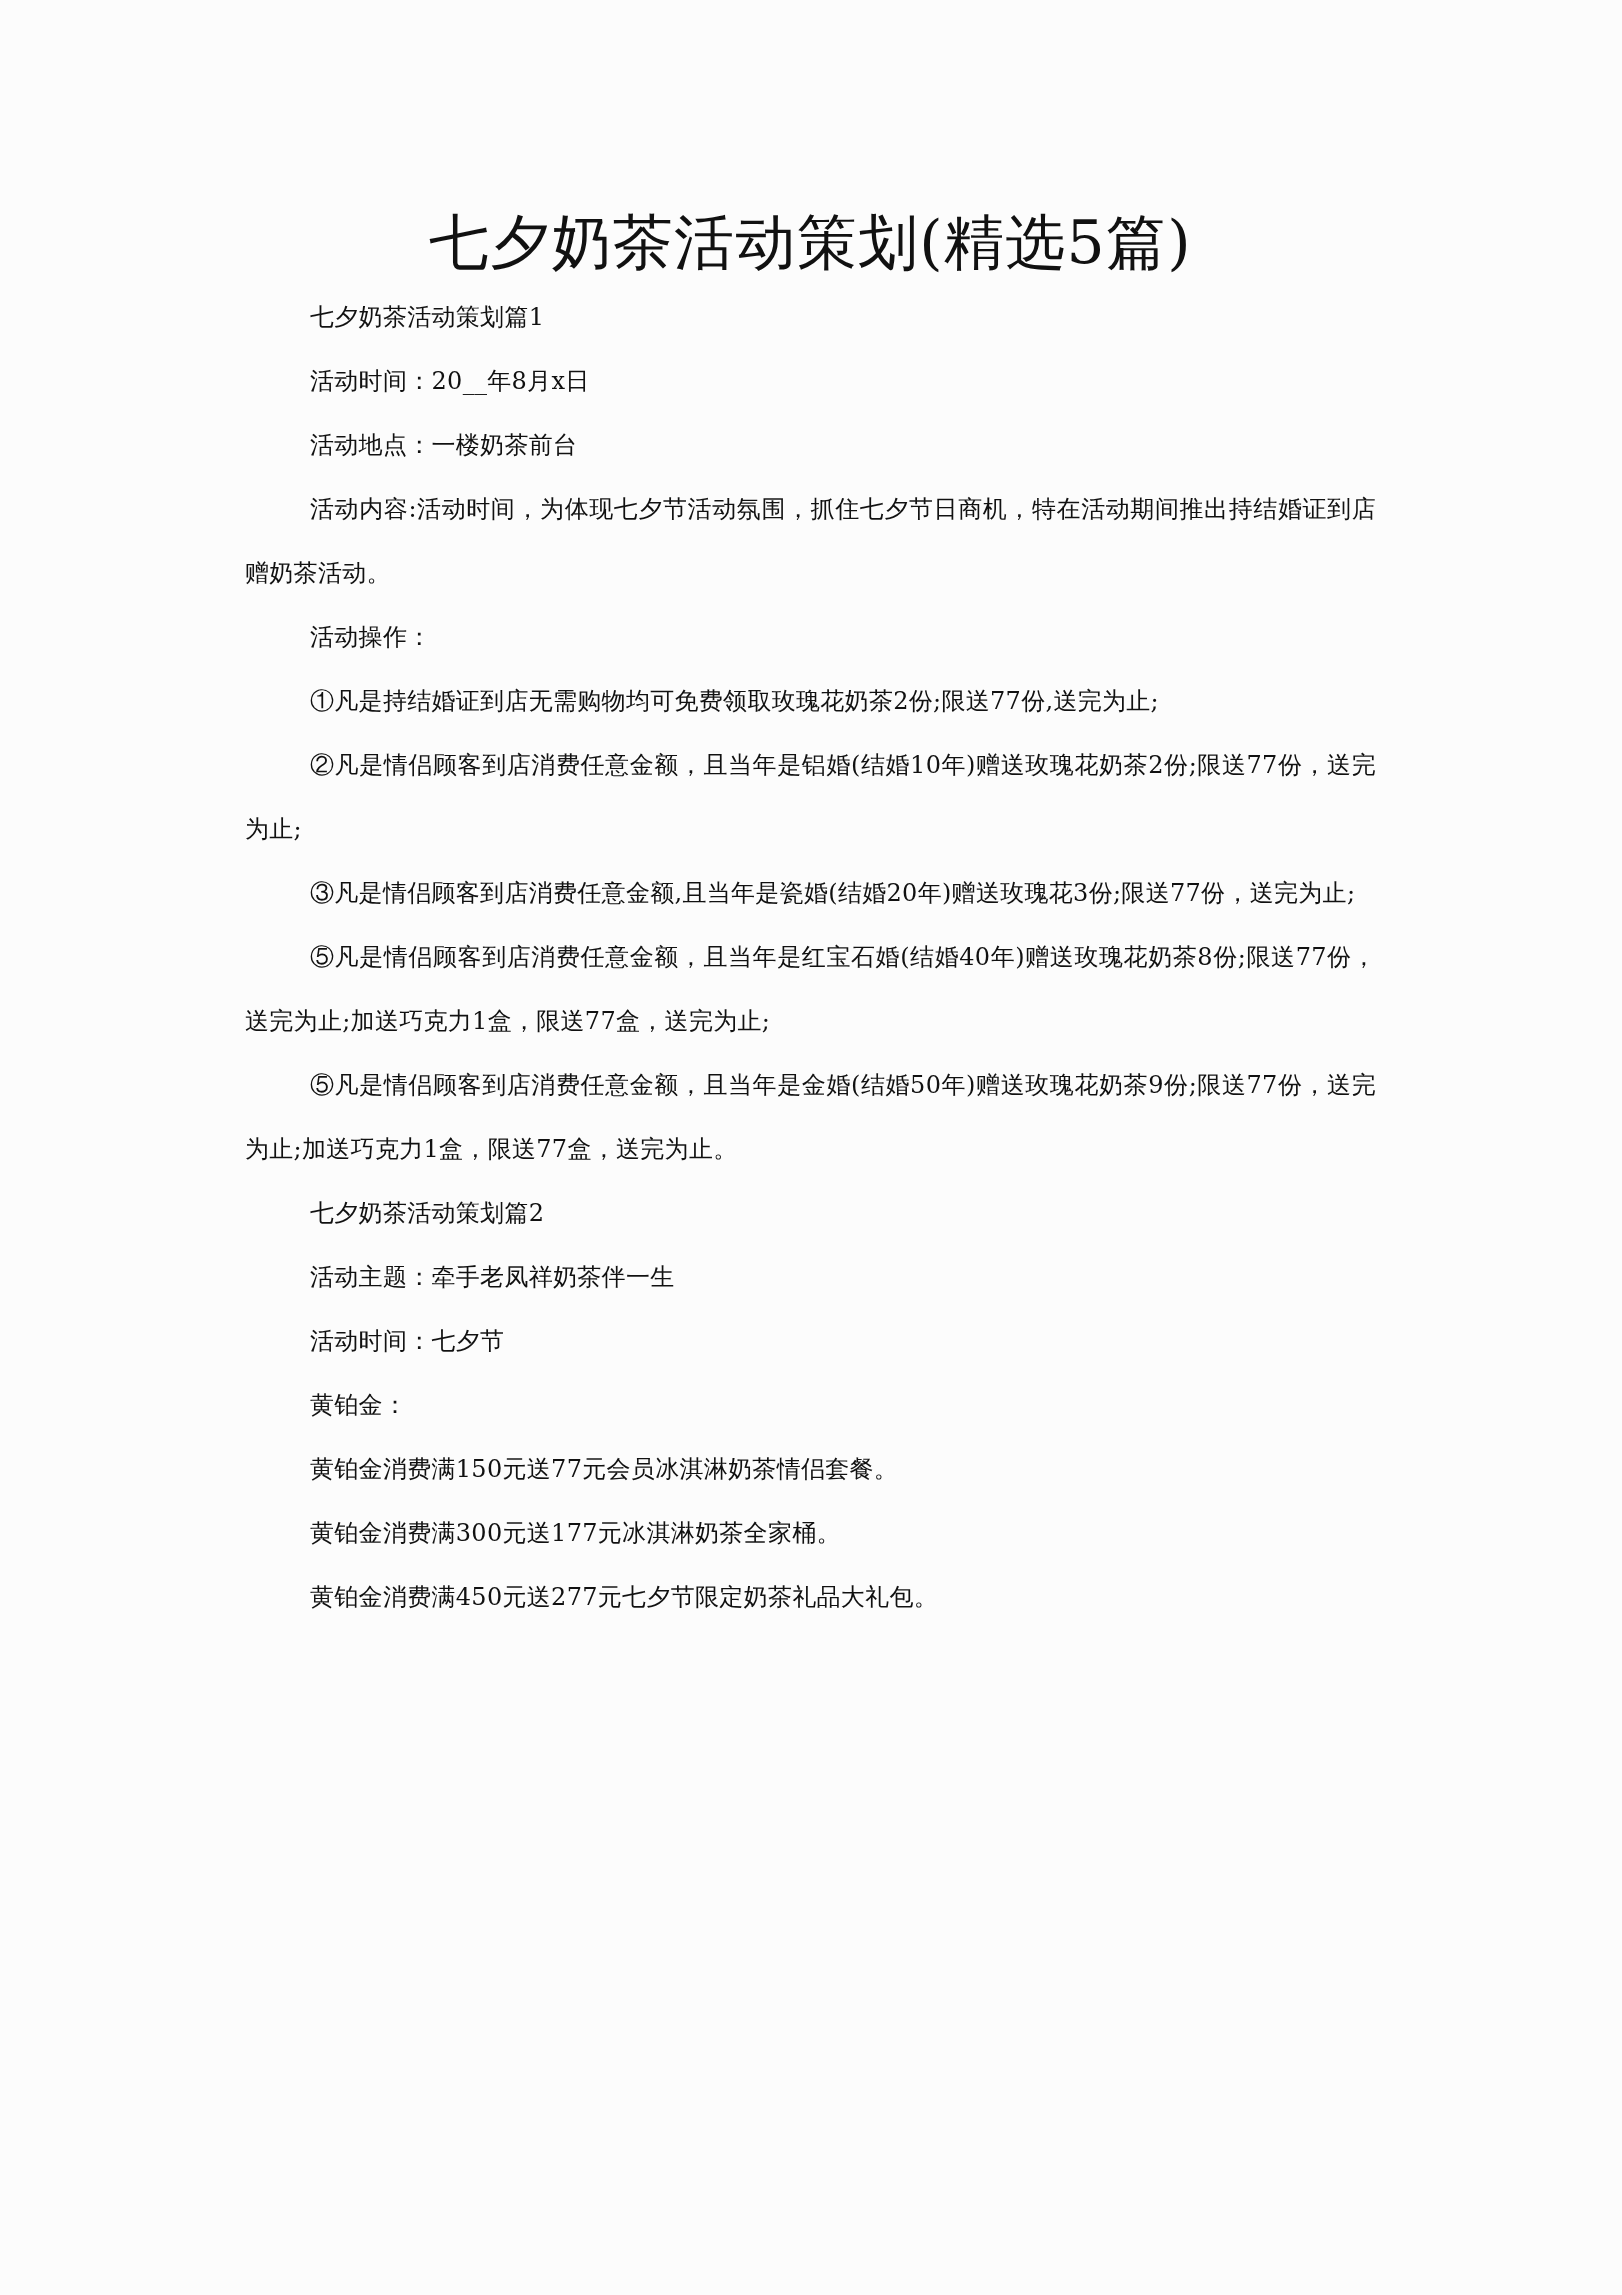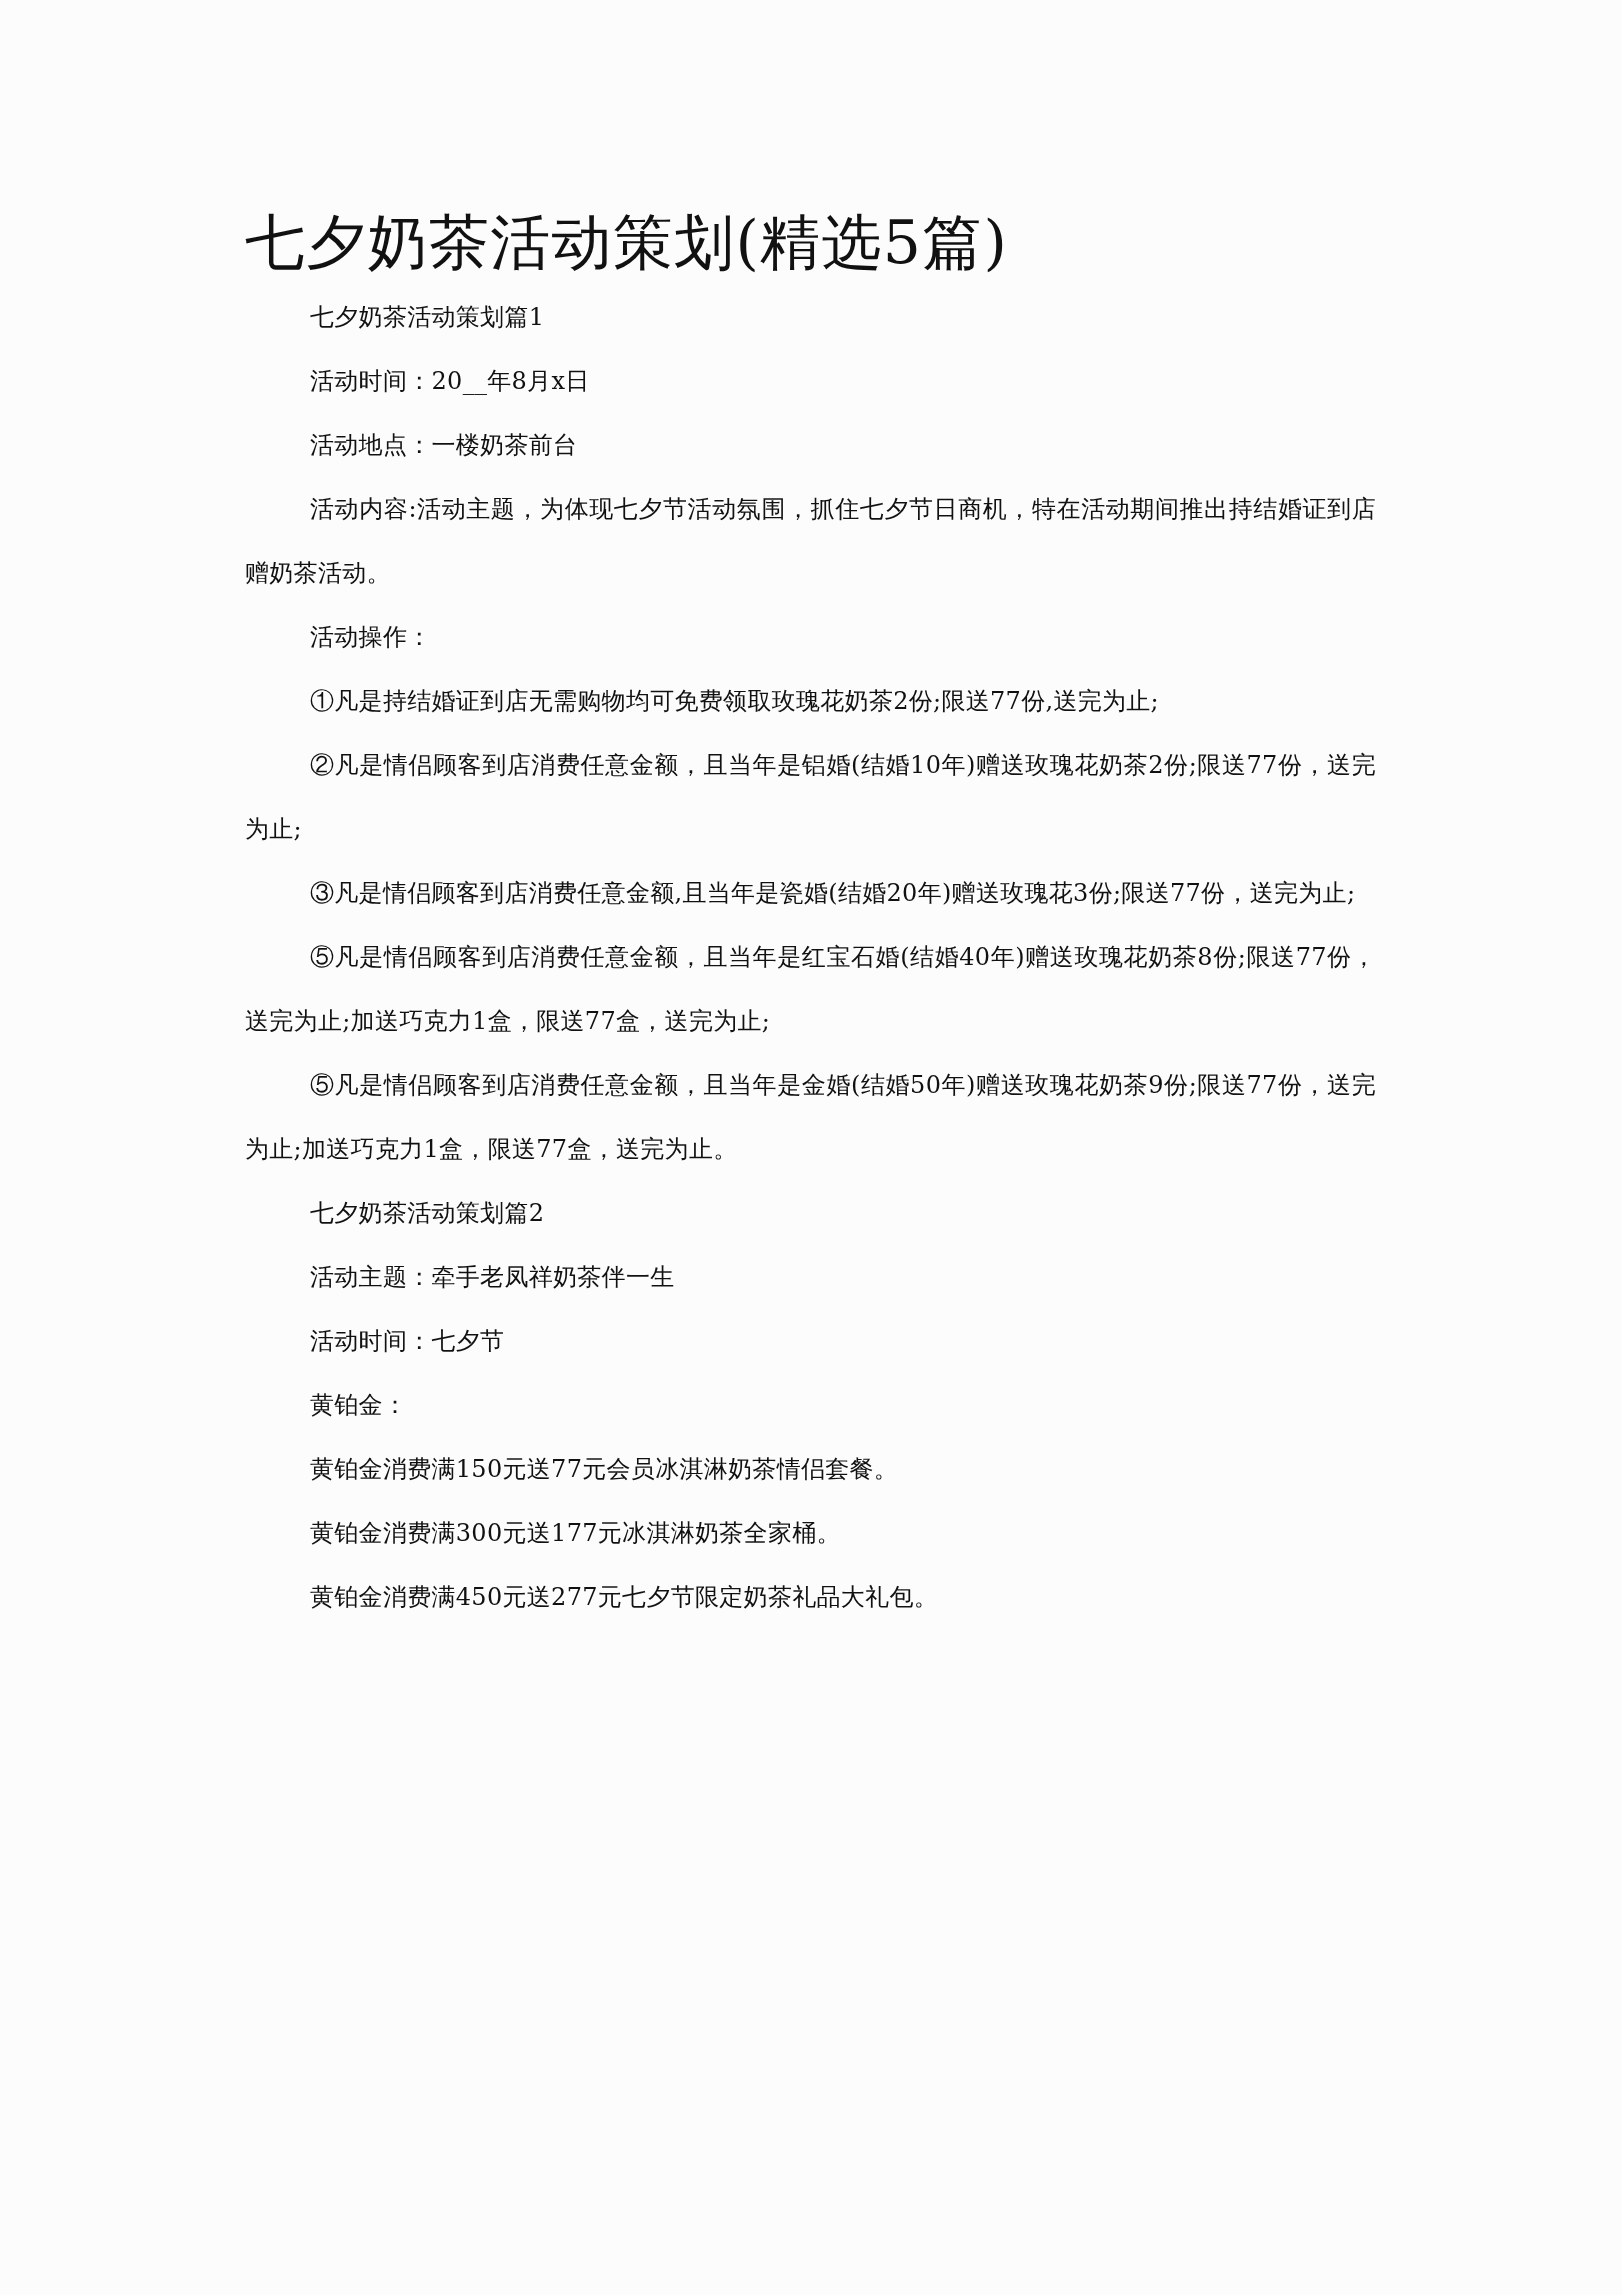--- a/index.html
+++ b/index.html
@@ -14,21 +14,21 @@
   .page {
     position: absolute;
     left: 245px;
     top: 0;
     width: 1131px;
   }
   .title {
     position: absolute;
     left: 0; width: 1131px;
     top: 196px;
-    text-align: left;
+    text-align: center;
     font-size: 60px;
     line-height: 92px;
     letter-spacing: 1.3px;
     font-weight: normal;
     margin: 0;
   }
   .body {
     position: absolute;
     left: 0;
     top: 285px;
@@ -47,21 +47,21 @@
 </head>
 <body>
 
 <div class="page">
   <h1 class="title">七夕奶茶活动策划(精选5篇)</h1>
 
   <div class="body">
     <p class="p">七夕奶茶活动策划篇1</p>
     <p class="p">活动时间：20__年8月x日</p>
     <p class="p">活动地点：一楼奶茶前台</p>
-    <p class="p">活动内容:活动主题，为体现七夕节活动氛围，抓住七夕节日商机，特在活动期间推出持结婚证到店赠奶茶活动。</p>
+    <p class="p">活动内容:活动时间，为体现七夕节活动氛围，抓住七夕节日商机，特在活动期间推出持结婚证到店赠奶茶活动。</p>
     <p class="p">活动操作：</p>
     <p class="p">①凡是持结婚证到店无需购物均可免费领取玫瑰花奶茶2份;限送77份,送完为止;</p>
     <p class="p">②凡是情侣顾客到店消费任意金额，且当年是铝婚(结婚10年)赠送玫瑰花奶茶2份;限送77份，送完为止;</p>
     <p class="p">③凡是情侣顾客到店消费任意金额,且当年是瓷婚(结婚20年)赠送玫瑰花3份;限送77份，送完为止;</p>
     <p class="p">⑤凡是情侣顾客到店消费任意金额，且当年是红宝石婚(结婚40年)赠送玫瑰花奶茶8份;限送77份，送完为止;加送巧克力1盒，限送77盒，送完为止;</p>
     <p class="p">⑤凡是情侣顾客到店消费任意金额，且当年是金婚(结婚50年)赠送玫瑰花奶茶9份;限送77份，送完为止;加送巧克力1盒，限送77盒，送完为止。</p>
     <p class="p">七夕奶茶活动策划篇2</p>
     <p class="p">活动主题：牵手老凤祥奶茶伴一生</p>
     <p class="p">活动时间：七夕节</p>
     <p class="p">黄铂金：</p>

